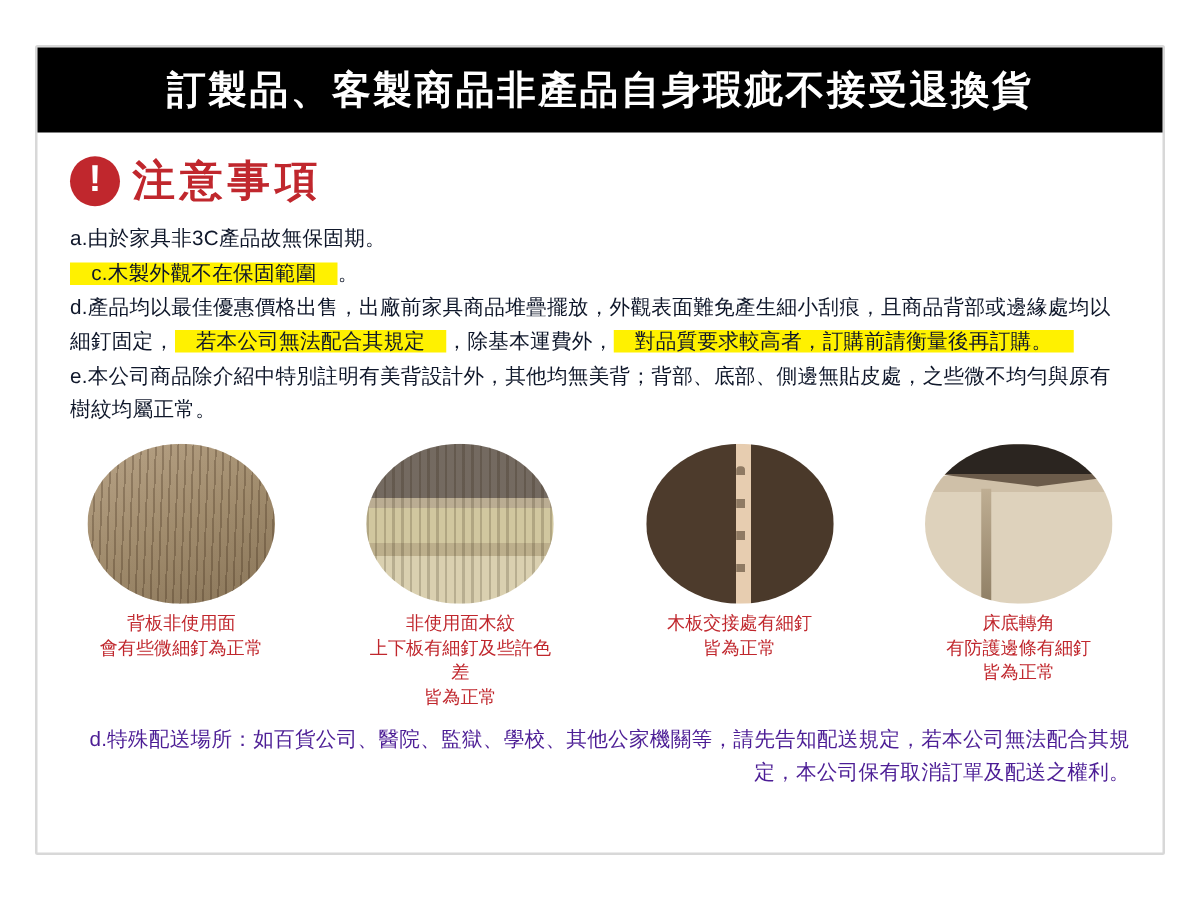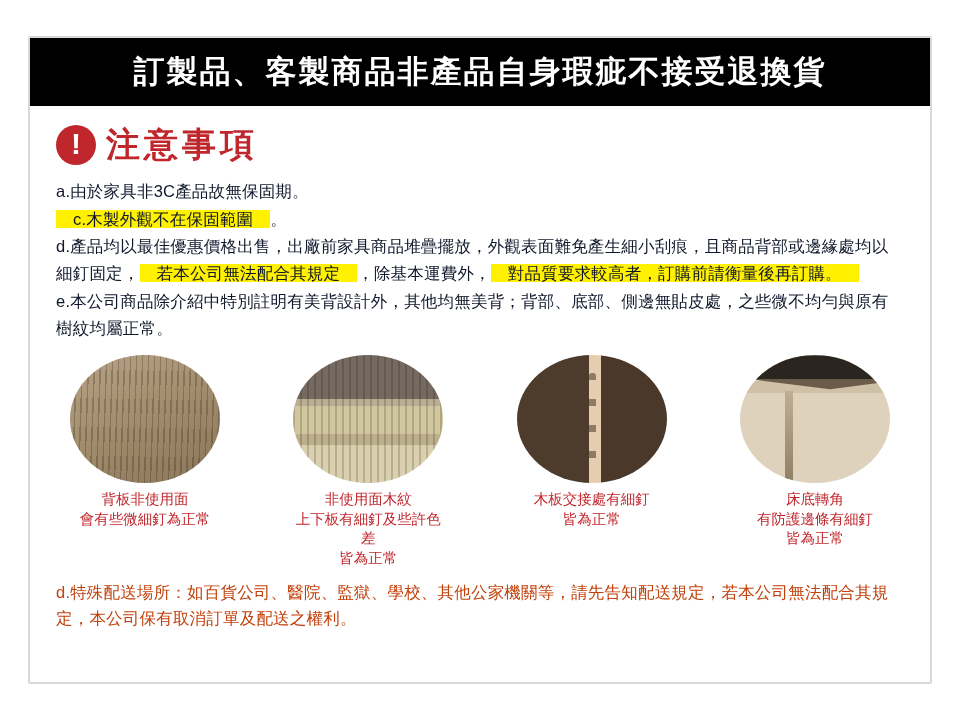--- a/index.html
+++ b/index.html
@@ -118,24 +118,25 @@
   .caption {
     margin-top: 7px;
     color: #c0272d;
     font-size: 14.5px;
     line-height: 1.35;
     text-align: center;
     white-space: pre-line;
   }
   .footer-para {
     font-size: 16.5px;
-    color: #c2410c;
+    color: #4c1d95;
     line-height: 1.62;
     margin: 10px 0 0 0;
     letter-spacing: 0.2px;
+    text-align: right;
   }
   .p1-inner {
     position:absolute; inset:0;
     background:
       repeating-linear-gradient(92deg, rgba(90,70,50,0.35) 0 1.5px, rgba(200,180,150,0.15) 1.5px 6px),
       linear-gradient(155deg,#b5a084 0%, #9a8566 50%, #7e6a4e 100%);
   }
   .p2-inner {
     position:absolute; inset:0;
     background:

